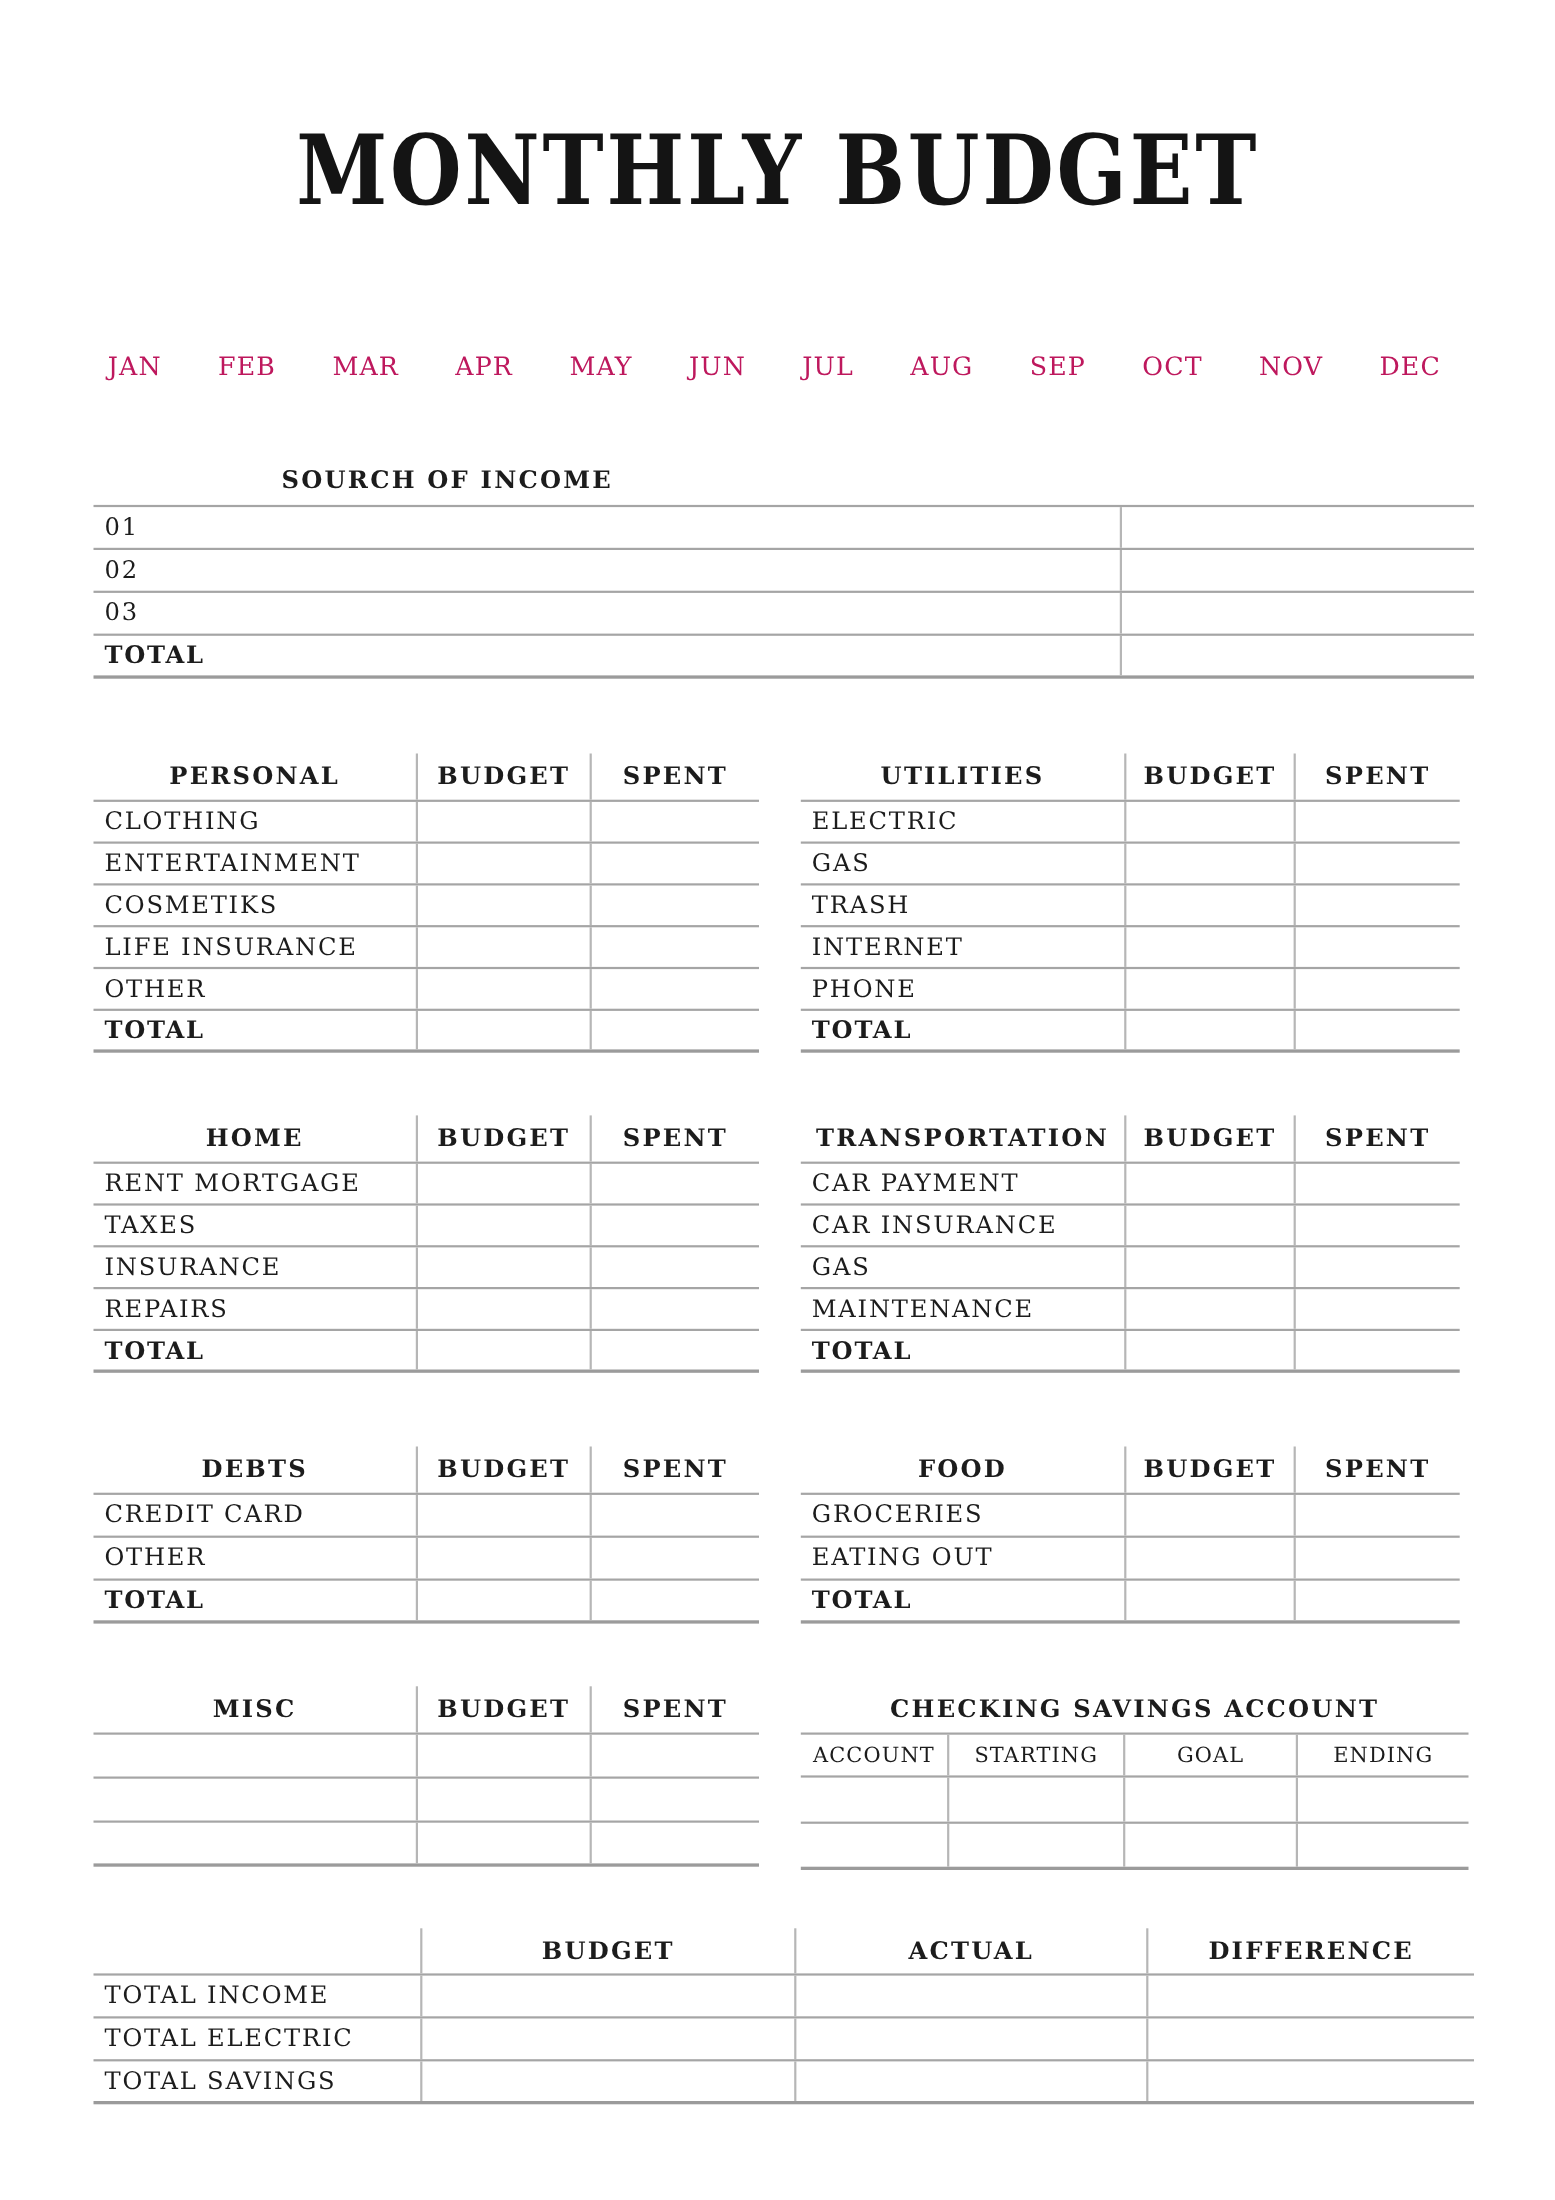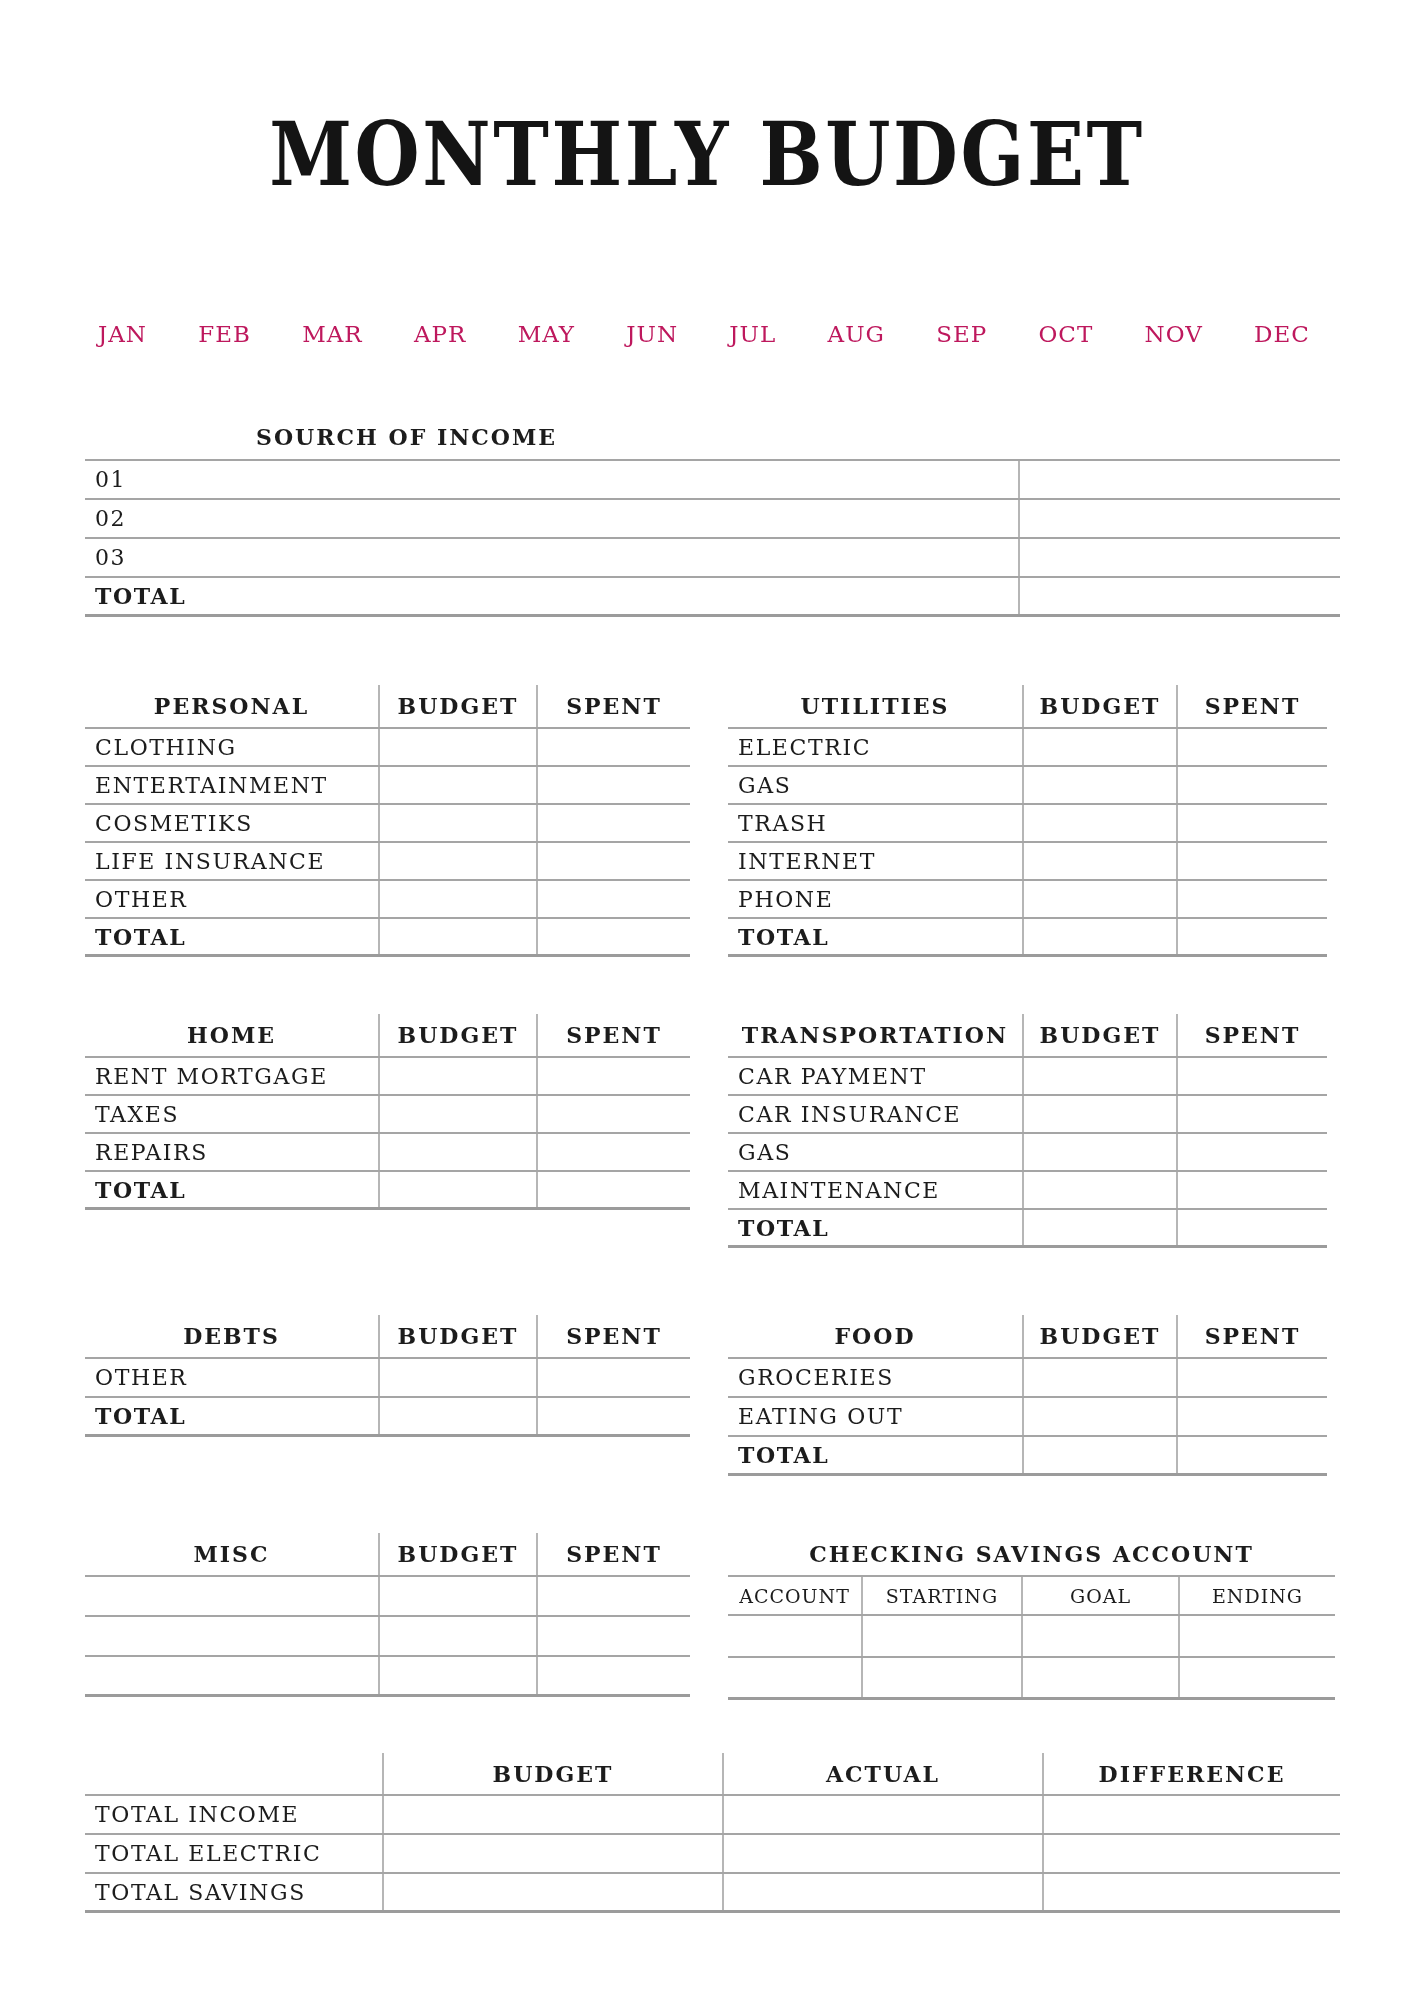--- a/index.html
+++ b/index.html
@@ -205,20 +205,25 @@
       <div class="c col0 lbl">RENT MORTGAGE</div>
       <div class="c col1 vb"></div>
       <div class="c col2 vb"></div>
     </div>
     <div class="row rrow">
       <div class="c col0 lbl">TAXES</div>
       <div class="c col1 vb"></div>
       <div class="c col2 vb"></div>
     </div>
     <div class="row rrow">
+      <div class="c col0 lbl">INSURANCE</div>
+      <div class="c col1 vb"></div>
+      <div class="c col2 vb"></div>
+    </div>
+    <div class="row rrow">
       <div class="c col0 lbl">REPAIRS</div>
       <div class="c col1 vb"></div>
       <div class="c col2 vb"></div>
     </div>
     <div class="row rrow">
       <div class="c col0 lbl bold">TOTAL</div>
       <div class="c col1 vb"></div>
       <div class="c col2 vb"></div>
     </div>
   </div>
@@ -254,20 +259,25 @@
       <div class="c col1 vb"></div>
       <div class="c col2 vb"></div>
     </div>
   </div>
 
   <div class="tbl cat lt b3" style="top:1315px;">
     <div class="row hrow">
       <div class="c col0 hd">DEBTS</div>
       <div class="c col1 vb hd">BUDGET</div>
       <div class="c col2 vb hd">SPENT</div>
+    </div>
+    <div class="row rrow">
+      <div class="c col0 lbl">CREDIT CARD</div>
+      <div class="c col1 vb"></div>
+      <div class="c col2 vb"></div>
     </div>
     <div class="row rrow">
       <div class="c col0 lbl">OTHER</div>
       <div class="c col1 vb"></div>
       <div class="c col2 vb"></div>
     </div>
     <div class="row rrow">
       <div class="c col0 lbl bold">TOTAL</div>
       <div class="c col1 vb"></div>
       <div class="c col2 vb"></div>

